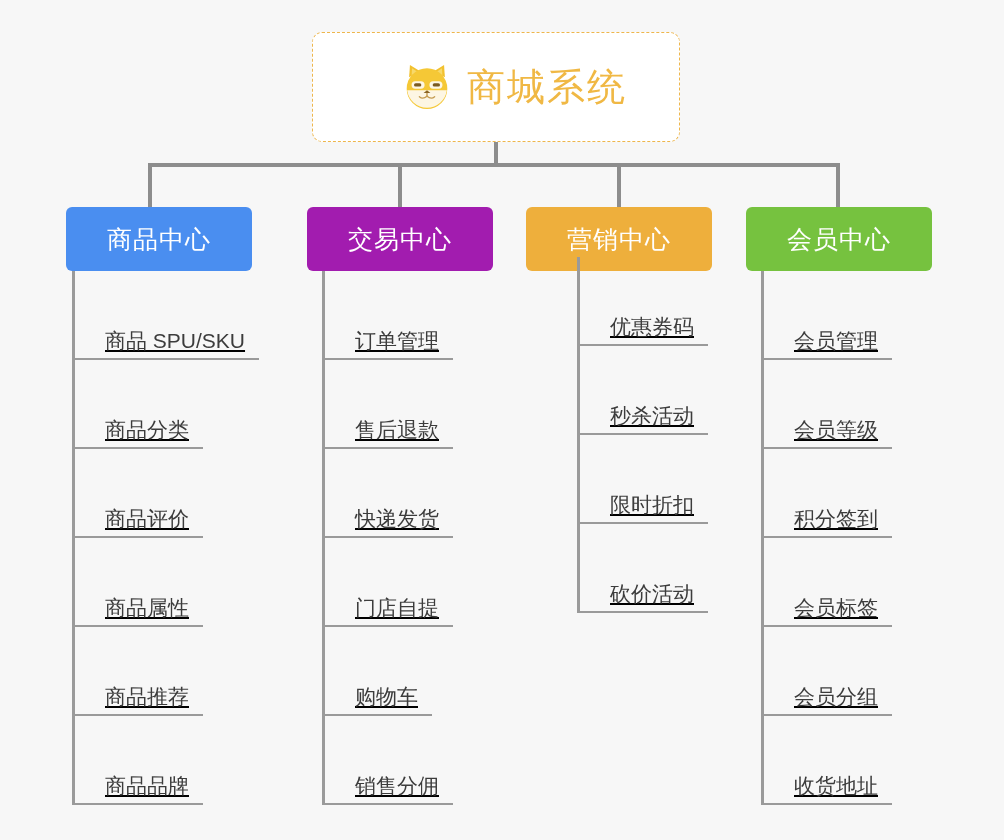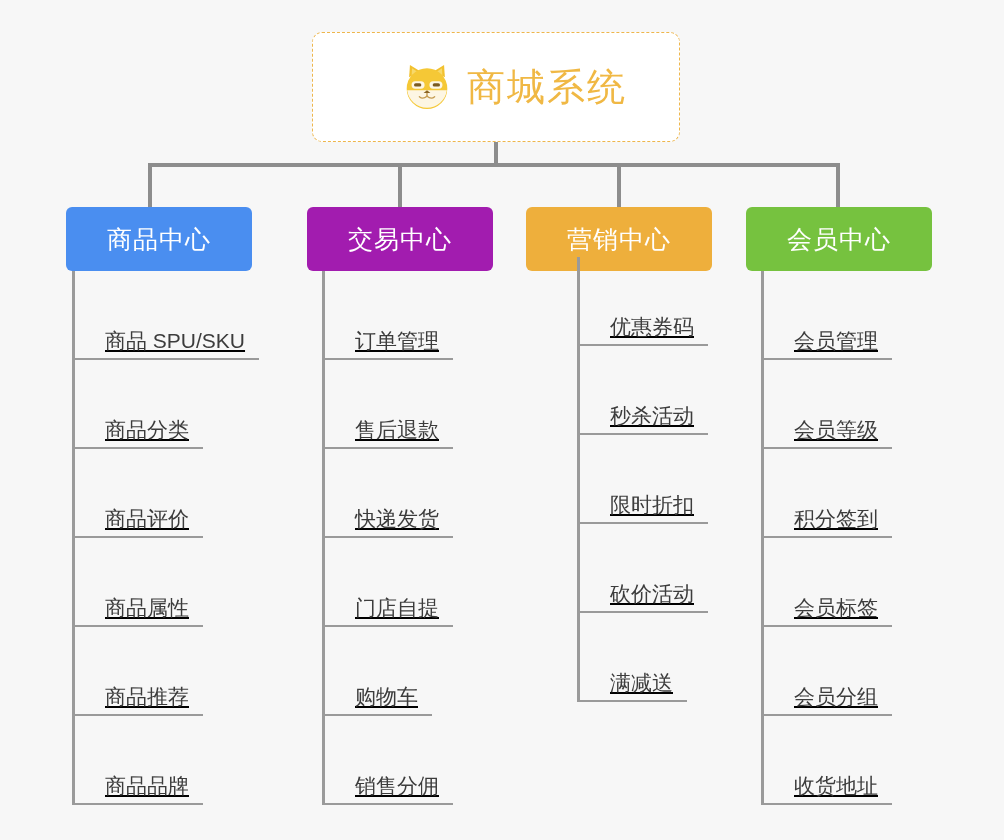--- a/index.html
+++ b/index.html
@@ -202,23 +202,20 @@
       </div>
     <div class="leaf">
         <span class="leaf-inner">秒杀活动</span>
       </div>
     <div class="leaf">
         <span class="leaf-inner">限时折扣</span>
       </div>
     <div class="leaf">
         <span class="leaf-inner">砍价活动</span>
       </div>
-    <div class="leaf">
-        <span class="leaf-inner">满减送</span>
-      </div>
   </div>
 
   <div class="col" style="left:761px; top:271px;">
     <div class="leaf">
         <span class="leaf-inner">会员管理</span>
       </div>
     <div class="leaf">
         <span class="leaf-inner">会员等级</span>
       </div>
     <div class="leaf">

